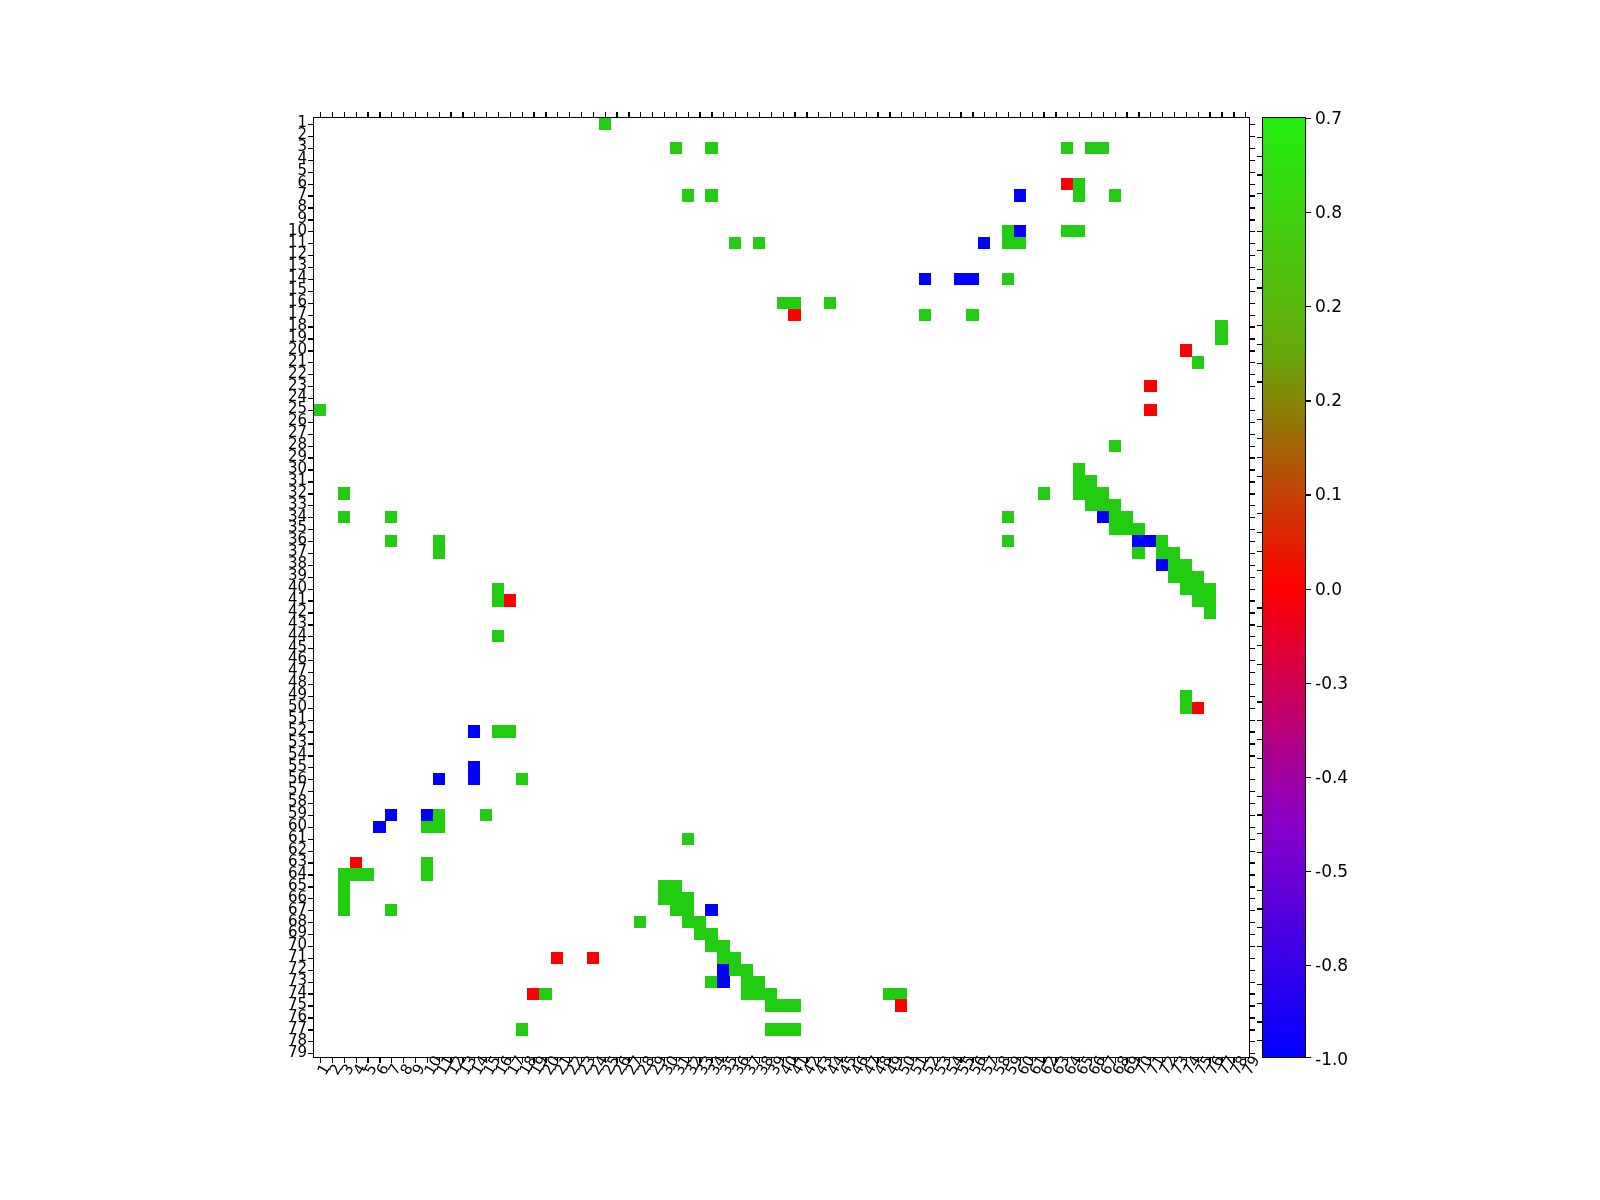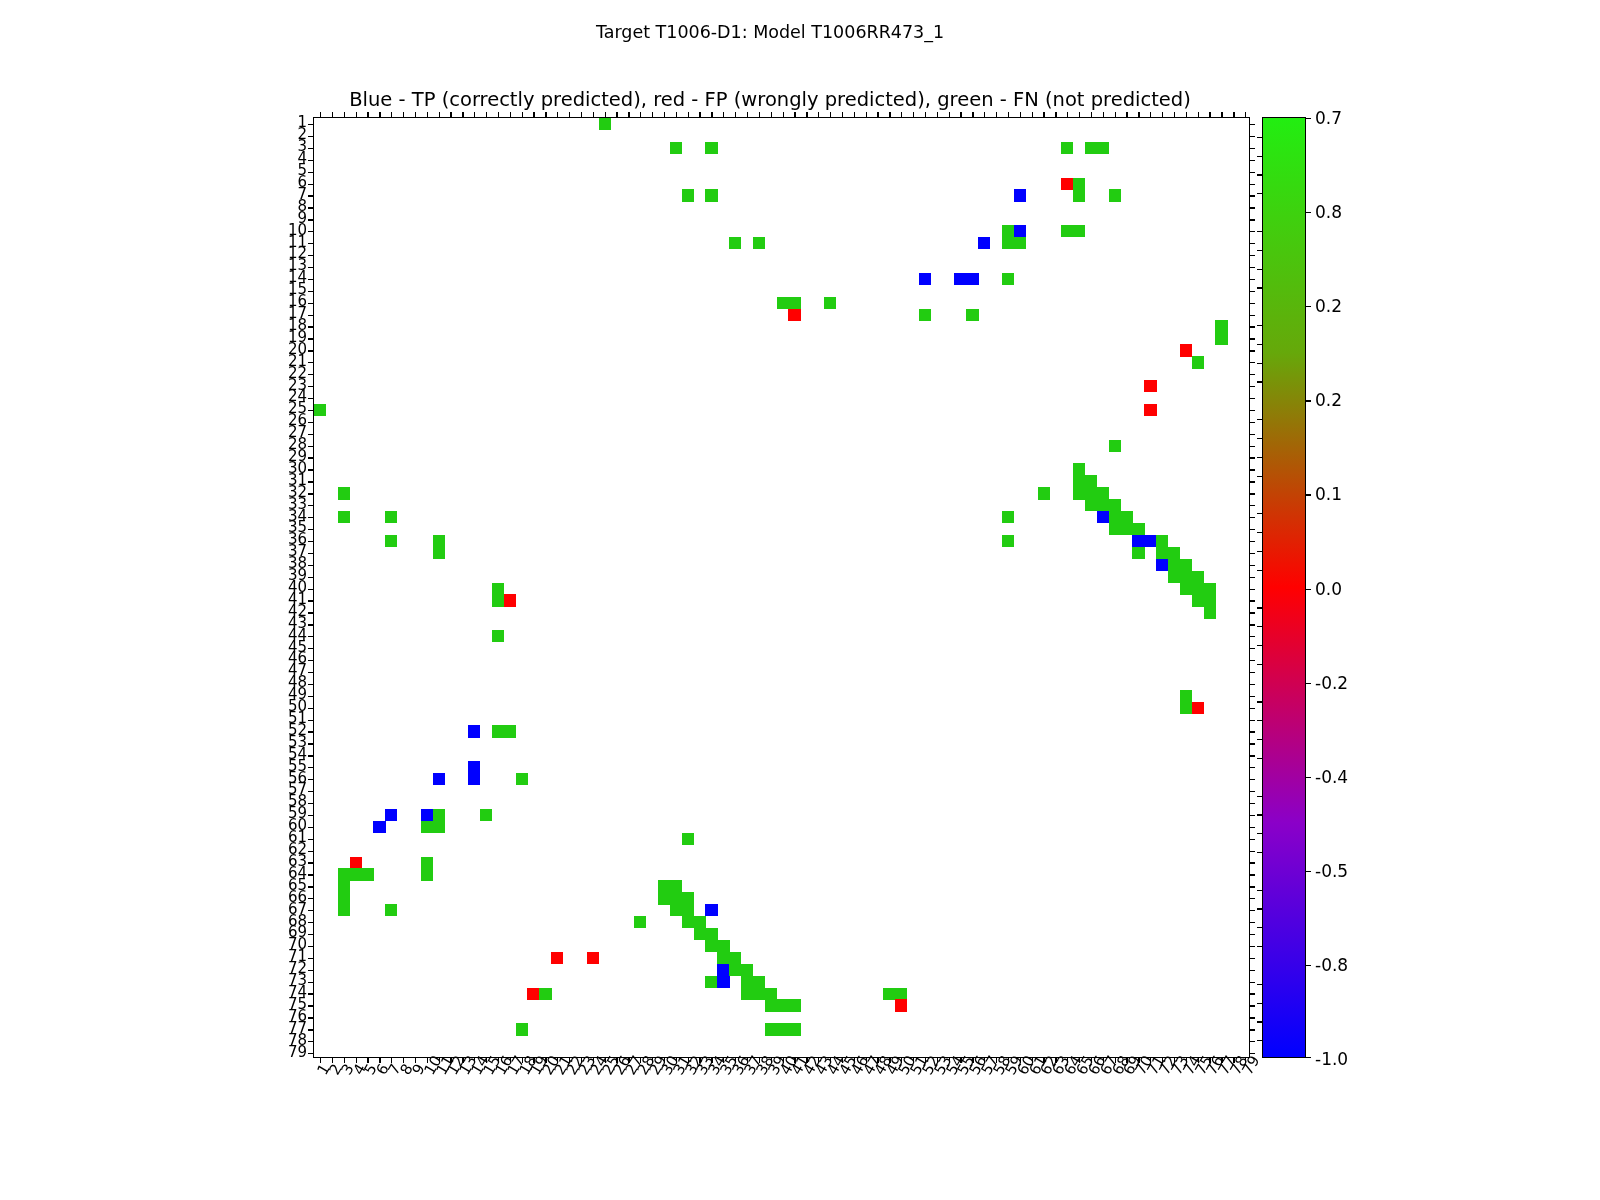--- a/index.html
+++ b/index.html
@@ -38,22 +38,20 @@
   .cbtick{position:absolute;left:100%;width:6px;height:1.3px;background:#000;}
   .cblab{position:absolute;left:calc(100% + 10px);font-size:17px;line-height:1;
           white-space:nowrap;transform:translateY(-50%);color:#000;}
   .cbminor{position:absolute;left:-6px;width:6px;height:1.2px;background:#000;}
 </style>
 </head>
 <body>
 
 <div id="page">
 
-  <div class="ttl" id="title-line1">Target T1006-D1: Model T1006RR473_1</div>
-  <div class="ttl" id="legend-title">Blue - TP (correctly predicted), red - FP (wrongly predicted), green - FN (not predicted)</div>
 
   <div id="ylabels">
       <div class="ylab" style="top: -1.5443px; width: 40px;">1</div>
       <div class="ylab" style="top: 10.3671px; width: 40px;">2</div>
       <div class="ylab" style="top: 22.2785px; width: 40px;">3</div>
       <div class="ylab" style="top: 34.1899px; width: 40px;">4</div>
       <div class="ylab" style="top: 46.1013px; width: 40px;">5</div>
       <div class="ylab" style="top: 58.0127px; width: 40px;">6</div>
       <div class="ylab" style="top: 69.9241px; width: 40px;">7</div>
       <div class="ylab" style="top: 81.8354px; width: 40px;">8</div>
@@ -696,21 +694,21 @@
       <div class="cblab" style="top: 94.1px;">0.8</div>
       <div class="cbtick" style="top: 188.2px;"></div>
       <div class="cblab" style="top: 188.2px;">0.2</div>
       <div class="cbtick" style="top: 282.3px;"></div>
       <div class="cblab" style="top: 282.3px;">0.2</div>
       <div class="cbtick" style="top: 376.4px;"></div>
       <div class="cblab" style="top: 376.4px;">0.1</div>
       <div class="cbtick" style="top: 470.5px;"></div>
       <div class="cblab" style="top: 470.5px;">0.0</div>
       <div class="cbtick" style="top: 564.6px;"></div>
-      <div class="cblab" style="top: 564.6px;">-0.2</div>
+      <div class="cblab" style="top: 564.6px;">-0.3</div>
       <div class="cbtick" style="top: 658.7px;"></div>
       <div class="cblab" style="top: 658.7px;">-0.4</div>
       <div class="cbtick" style="top: 752.8px;"></div>
       <div class="cblab" style="top: 752.8px;">-0.5</div>
       <div class="cbtick" style="top: 846.9px;"></div>
       <div class="cblab" style="top: 846.9px;">-0.8</div>
       <div class="cbtick" style="top: 939px;"></div>
       <div class="cblab" style="top: 941px;">-1.0</div>
       <div class="cbminor" style="top: 18.82px; left: -6px;"></div>
       <div class="cbminor" style="top: 37.64px; left: -6px;"></div>

